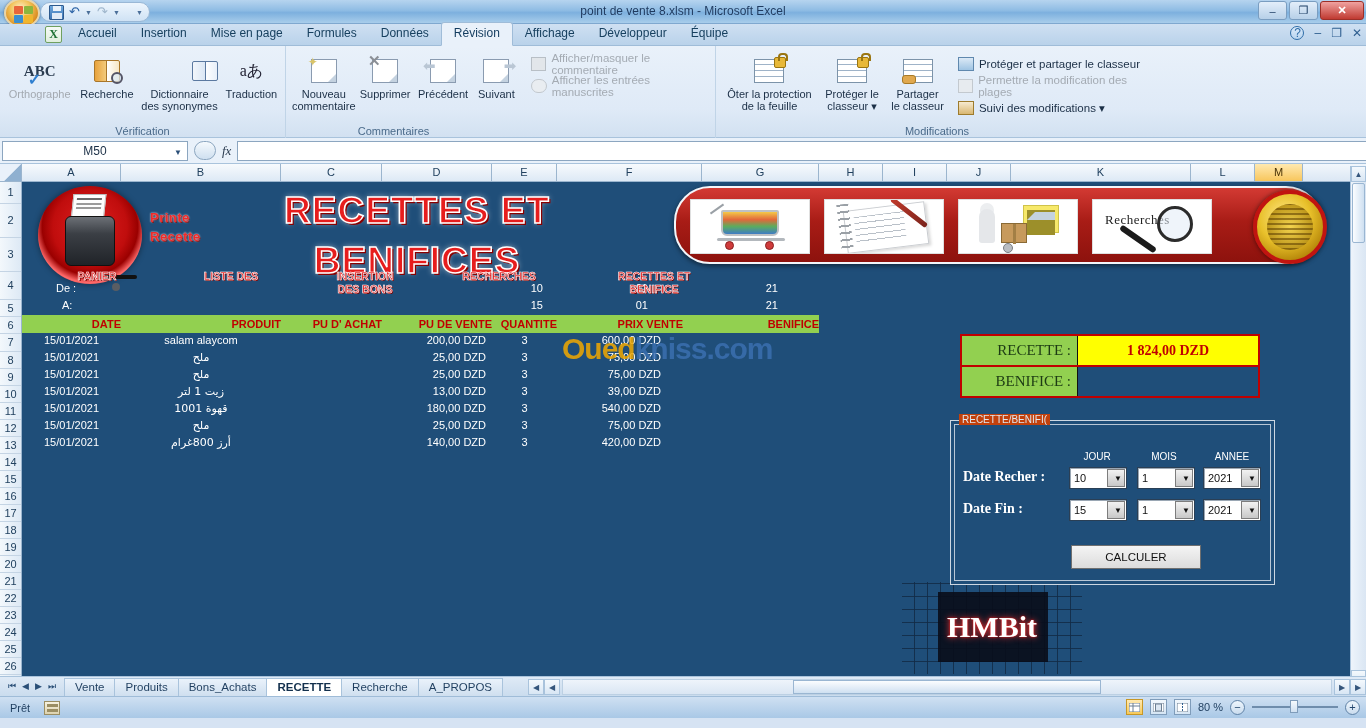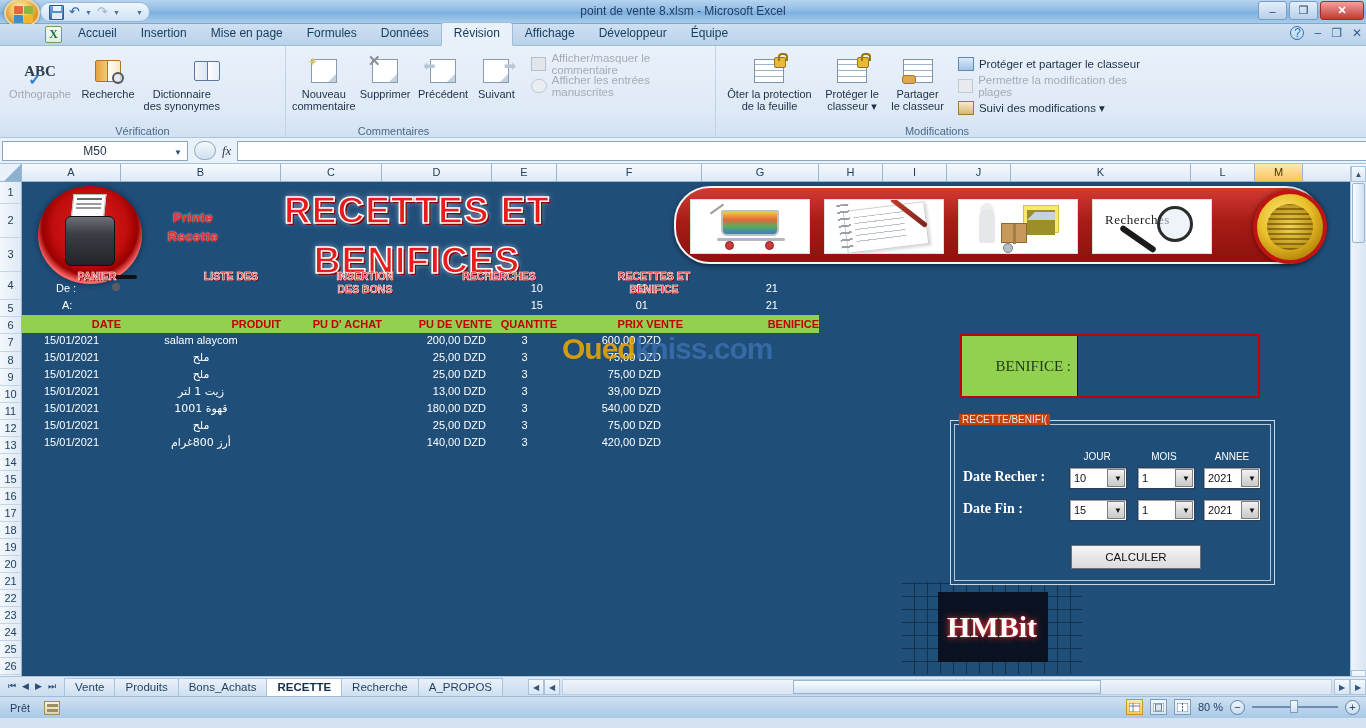--- a/index.html
+++ b/index.html
@@ -161,21 +161,21 @@
     border:1px solid #111;
   }
   .printer-badge .ppaper{
     position:absolute;left:34px;top:8px;width:33px;height:28px;background:#fdfdfd;
     transform:skewX(-6deg); border:1px solid #bbb;
   }
   .printer-badge .ppaper:after{content:"";position:absolute;left:3px;top:3px;right:3px;height:2px;background:#6a6a6a;box-shadow:0 5px 0 #9a9a9a,0 9px 0 #9a9a9a;}
   .printer-badge .pslot{position:absolute;left:33px;top:58px;width:38px;height:4px;background:#111;border-radius:2px;}
   .printer-badge .pdot{position:absolute;left:46px;top:66px;width:8px;height:8px;border-radius:50%;background:#595d63;}
   .printe-lbl{
-    position:absolute; left:128px; top:26px; width:86px; text-align:center;
+    position:absolute; left:128px; top:26px; width:86px; text-align:left;
     font-family:"Liberation Sans", sans-serif; font-weight:bold; font-size:13px; color:#ef2a2a;
     line-height:19px; letter-spacing:.5px;
     text-shadow:0 0 2px #fff, 1px 1px 0 #7c0000;
   }
   .wordart{
     position:absolute; left:230px; top:4px; width:330px; text-align:center;
     font-family:"Liberation Sans", sans-serif; font-weight:bold; font-size:37px;
     color:#e71d1d; line-height:50px; letter-spacing:1px;
     -webkit-text-stroke:1.5px #ffffff;
     text-shadow: 2px 2px 0 #8a0000, 0 0 6px rgba(255,255,255,.6);
@@ -414,20 +414,26 @@
             </span>
           </span>
         <span>Recherche</span>
       </div>
       <div class="bigbtn" style="width:78px;align-items:flex-end;">
         <span class="ic">
             <span class="bookblue"></span>
           </span>
         <span style="white-space:pre-line">Dictionnaire
 des synonymes</span>
+      </div>
+      <div class="bigbtn">
+        <span class="ic">
+            <span class="transl">aあ</span>
+          </span>
+        <span>Traduction</span>
       </div>
     </div>
     <div class="gtitle">Vérification</div>
   </div>
 
   <div class="rgroup" style="width:430px;">
     <div style="display:flex;padding-left:6px;">
       <div class="bigbtn" style="width:66px;">
         <span class="ic">
             <span class="note">
@@ -732,20 +738,24 @@
       <span>INSERTION</span><br>
       <span>DES BONS</span>
     </div>
     <div class="navlabel" style="left:412px;top:88px">RECHERCHES</div>
     <div class="navlabel" style="left:567px;top:88px">
       <span>RECETTES ET</span><br>
       <span>BENIFICE</span>
     </div>
 
     <div class="resbox">
+      <div class="resrow">
+        <div class="reslbl">RECETTE :</div>
+        <div class="resval">1 824,00 DZD</div>
+      </div>
       <div class="resrow">
         <div class="reslbl">BENIFICE :</div>
       </div>
     </div>
 
     <div class="hmbit">
       <div class="chip"></div>
       <div class="traces"></div>
       <div class="txt">HMBit</div>
     </div>

